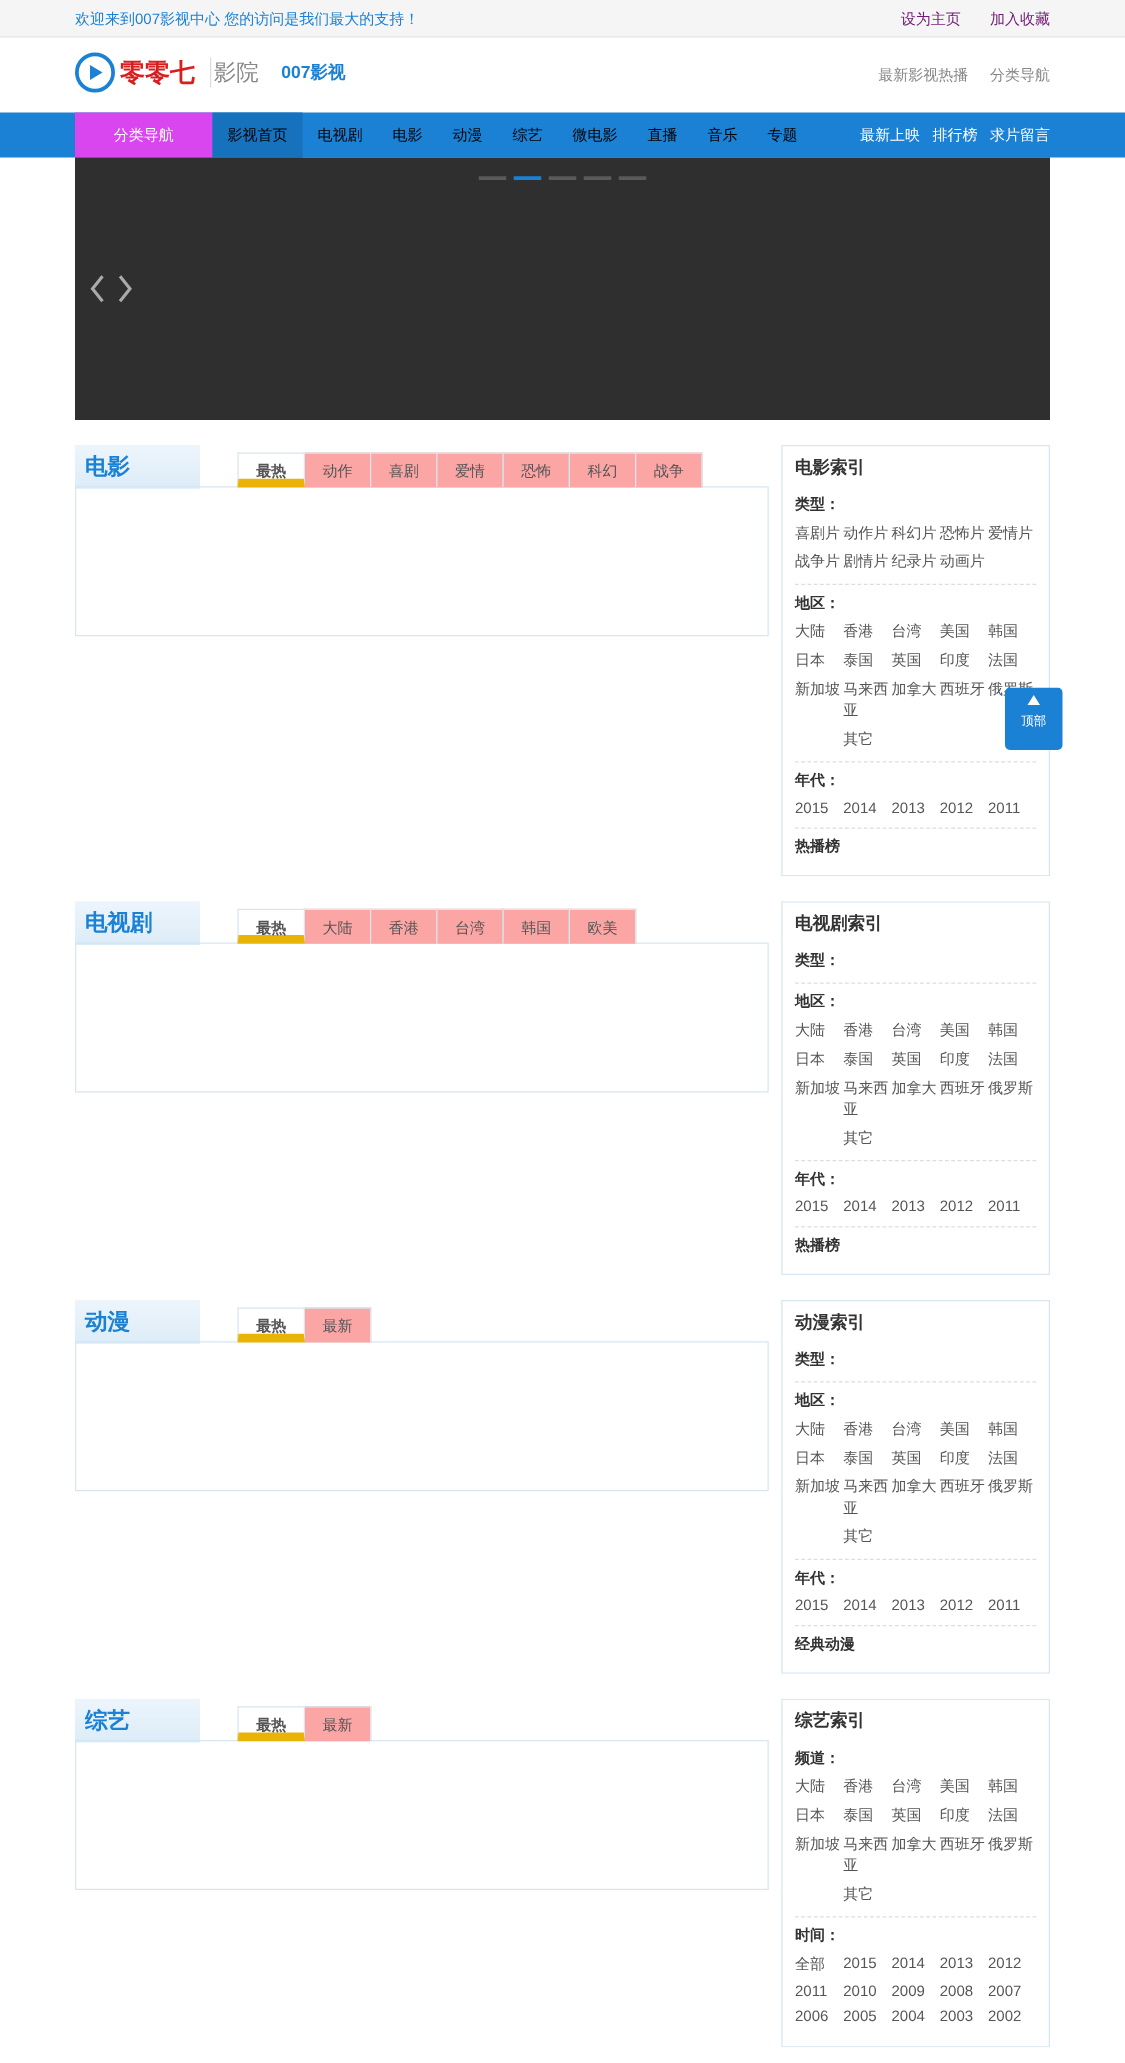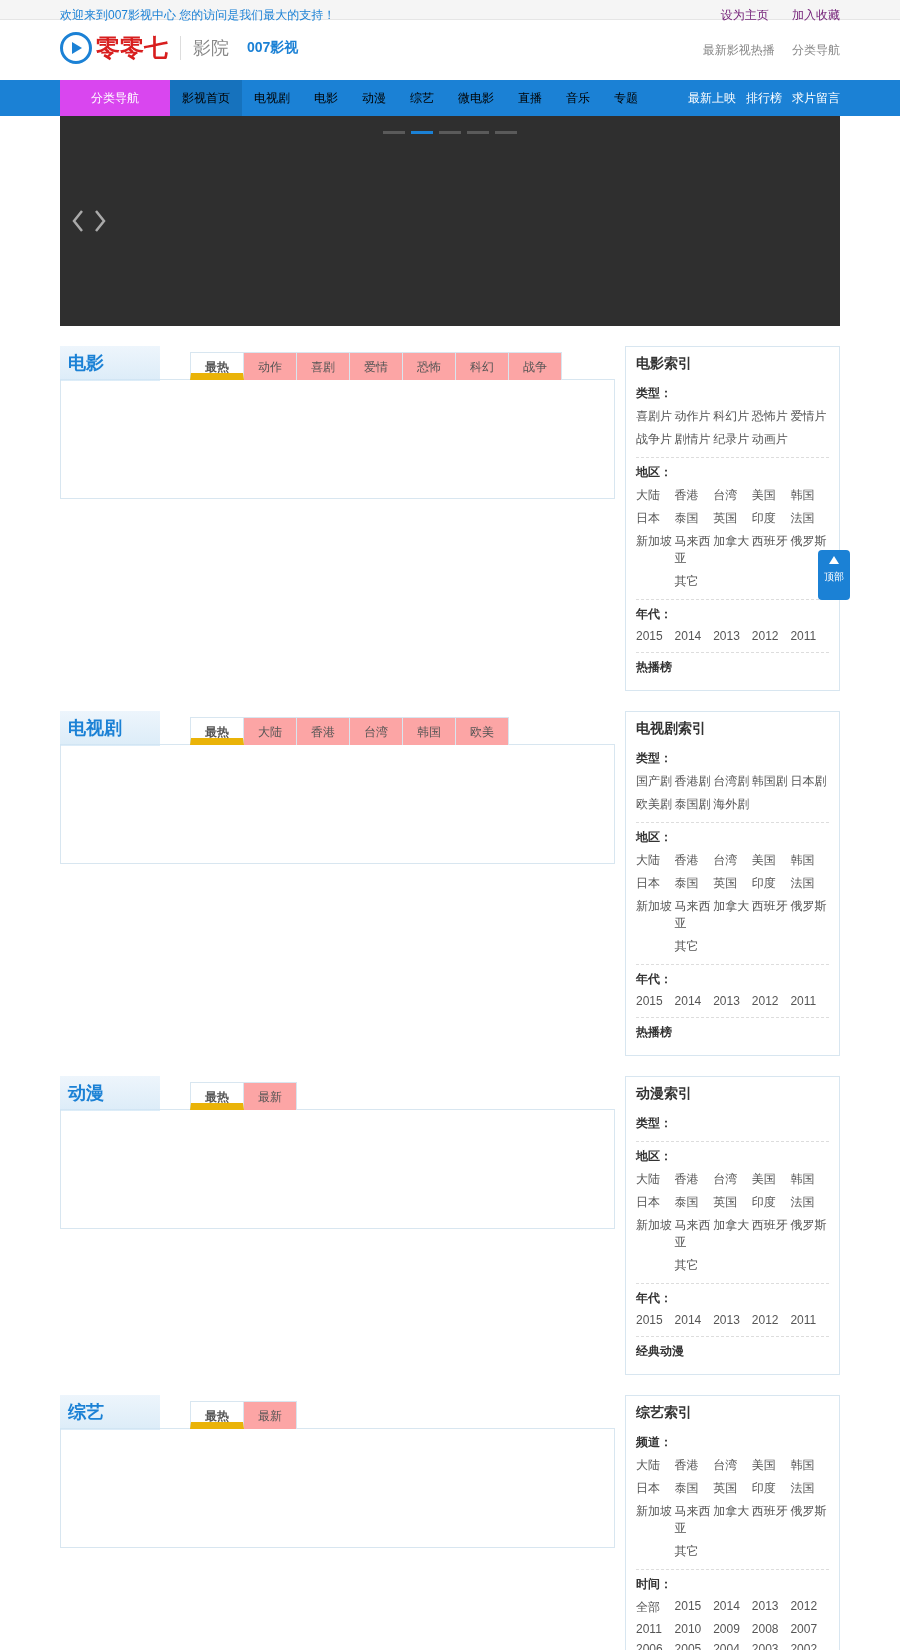--- a/index.html
+++ b/index.html
@@ -1,28 +1,28 @@
 <!DOCTYPE html>
 <html><head>
 <meta charset="utf-8">
 <style>
 *{margin:0;padding:0;box-sizing:border-box}
 body{font-family:"Microsoft YaHei",Arial,sans-serif;font-size:12px;color:#333;background:#fff}
 a{text-decoration:none;color:#333;cursor:pointer}
-.topbar{background:#f5f5f5;border-bottom:1px solid #e5e5e5;height:20px;line-height:30px}
+.topbar{background:#f5f5f5;border-bottom:1px solid #e5e5e5;height:30px;line-height:30px}
 .container{width:780px;margin:0 auto}
 .topbar .welcome{color:#1b81d5;float:left}
 .topbar .topright{float:right;color:#888}
 .topbar .topright a{color:#701a75;margin-left:20px}
 .header{height:60px;padding:12px 0}
 .logo{float:left;display:flex;align-items:center}
 .logo-icon{width:32px;height:32px;border:3px solid #1b81d5;border-radius:50%;display:inline-flex;align-items:center;justify-content:center;margin-right:4px}
 .logo-icon:after{content:"";width:0;height:0;border-left:10px solid #1b81d5;border-top:6px solid transparent;border-bottom:6px solid transparent;margin-left:2px}
-.logo-text{font-size:24px;font-weight:bold;color:#d81e1e}
-.logo-sub{font-size:18px;color:#888;border-left:1px solid #ddd;padding-left:12px;margin-left:12px}
+.logo-text{font-size:20px;font-weight:bold;color:#d81e1e}
+.logo-sub{font-size:18px;color:#888;border-left:1px solid #ddd;padding-left:2px;margin-left:12px}
 .logo-brand{color:#1b81d5;font-size:14px;font-weight:bold;margin-left:18px}
 .header-right{float:right;line-height:36px;color:#888}
 .header-right a{color:#888;margin-left:14px}
 .nav{background:#1b81d5;height:36px;line-height:36px;clear:both}
 .nav-cat{float:left;width:110px;text-align:center;color:#fff;background:#d946ef}
 .nav-items{float:left}
 .nav-items a{color:#000000;padding:0 12px;display:inline-block;height:36px}
 .nav-items a.active{background:#1672bd}
 .nav-right{float:right}
 .nav-right a{color:#fff;margin-left:10px;font-size:12px}
@@ -43,21 +43,21 @@
 .tabs a{padding:0 14px;height:28px;line-height:28px;border:1px solid #d8e6f0;border-bottom:none;margin-right:-1px;background:#fca5a5;color:#555}
 .tabs a.active{background:#fff;font-weight:bold;border-bottom:7px solid #eab308;position:relative;z-index:1}
 .section-body{border:1px solid #d8e6f0;min-height:120px;background:#fff;margin-top:-1px}
 .side-title{font-weight:bold;margin-bottom:6px;font-size:14px}
 .side-group{border-bottom:1px dashed #ddd;padding:6px 0}
 .side-group:last-child{border-bottom:none}
 .side-label{font-weight:bold;color:#333;margin-bottom:3px}
 .side-links{display:flex;flex-wrap:wrap;gap:0}
 .side-links a{width:20%;padding:3px 0;color:#555}
 .side-hot{padding:6px 0;font-weight:bold}
-.backtop{position:fixed;right:50px;top:550px;width:32px;height:50px;background:#1b81d5;border-radius:4px;color:#fff;text-align:center;font-size:10px;padding-top:20px;cursor:pointer}
+.backtop{position:fixed;right:50px;top:550px;width:46px;height:50px;background:#1b81d5;border-radius:4px;color:#fff;text-align:center;font-size:10px;padding-top:20px;cursor:pointer}
 .backtop:before{content:"";position:absolute;top:6px;left:50%;transform:translateX(-50%);width:0;height:0;border-left:5px solid transparent;border-right:5px solid transparent;border-bottom:8px solid #fff}
 .clr{clear:both}
 </style>
 </head>
 <body>
 
 <div class="topbar">
   <div class="container">
     <span class="welcome">欢迎来到007影视中心 您的访问是我们最大的支持！</span>
     <span class="topright">
@@ -191,30 +191,20 @@
               <a>韩国</a>
               <a>欧美</a>
             </div>
           </div>
           <div class="section-body"></div>
         </div>
         <div class="section-side">
           <div class="side-title">电视剧索引</div>
           <div class="side-group">
             <div class="side-label">类型：</div>
-            <div class="side-links">
-              <a>国产剧</a>
-              <a>香港剧</a>
-              <a>台湾剧</a>
-              <a>韩国剧</a>
-              <a>日本剧</a>
-              <a>欧美剧</a>
-              <a>泰国剧</a>
-              <a>海外剧</a>
-            </div>
           </div>
           <div class="side-group">
             <div class="side-label">地区：</div>
             <div class="side-links">
               <a>大陆</a>
               <a>香港</a>
               <a>台湾</a>
               <a>美国</a>
               <a>韩国</a>
               <a>日本</a>

